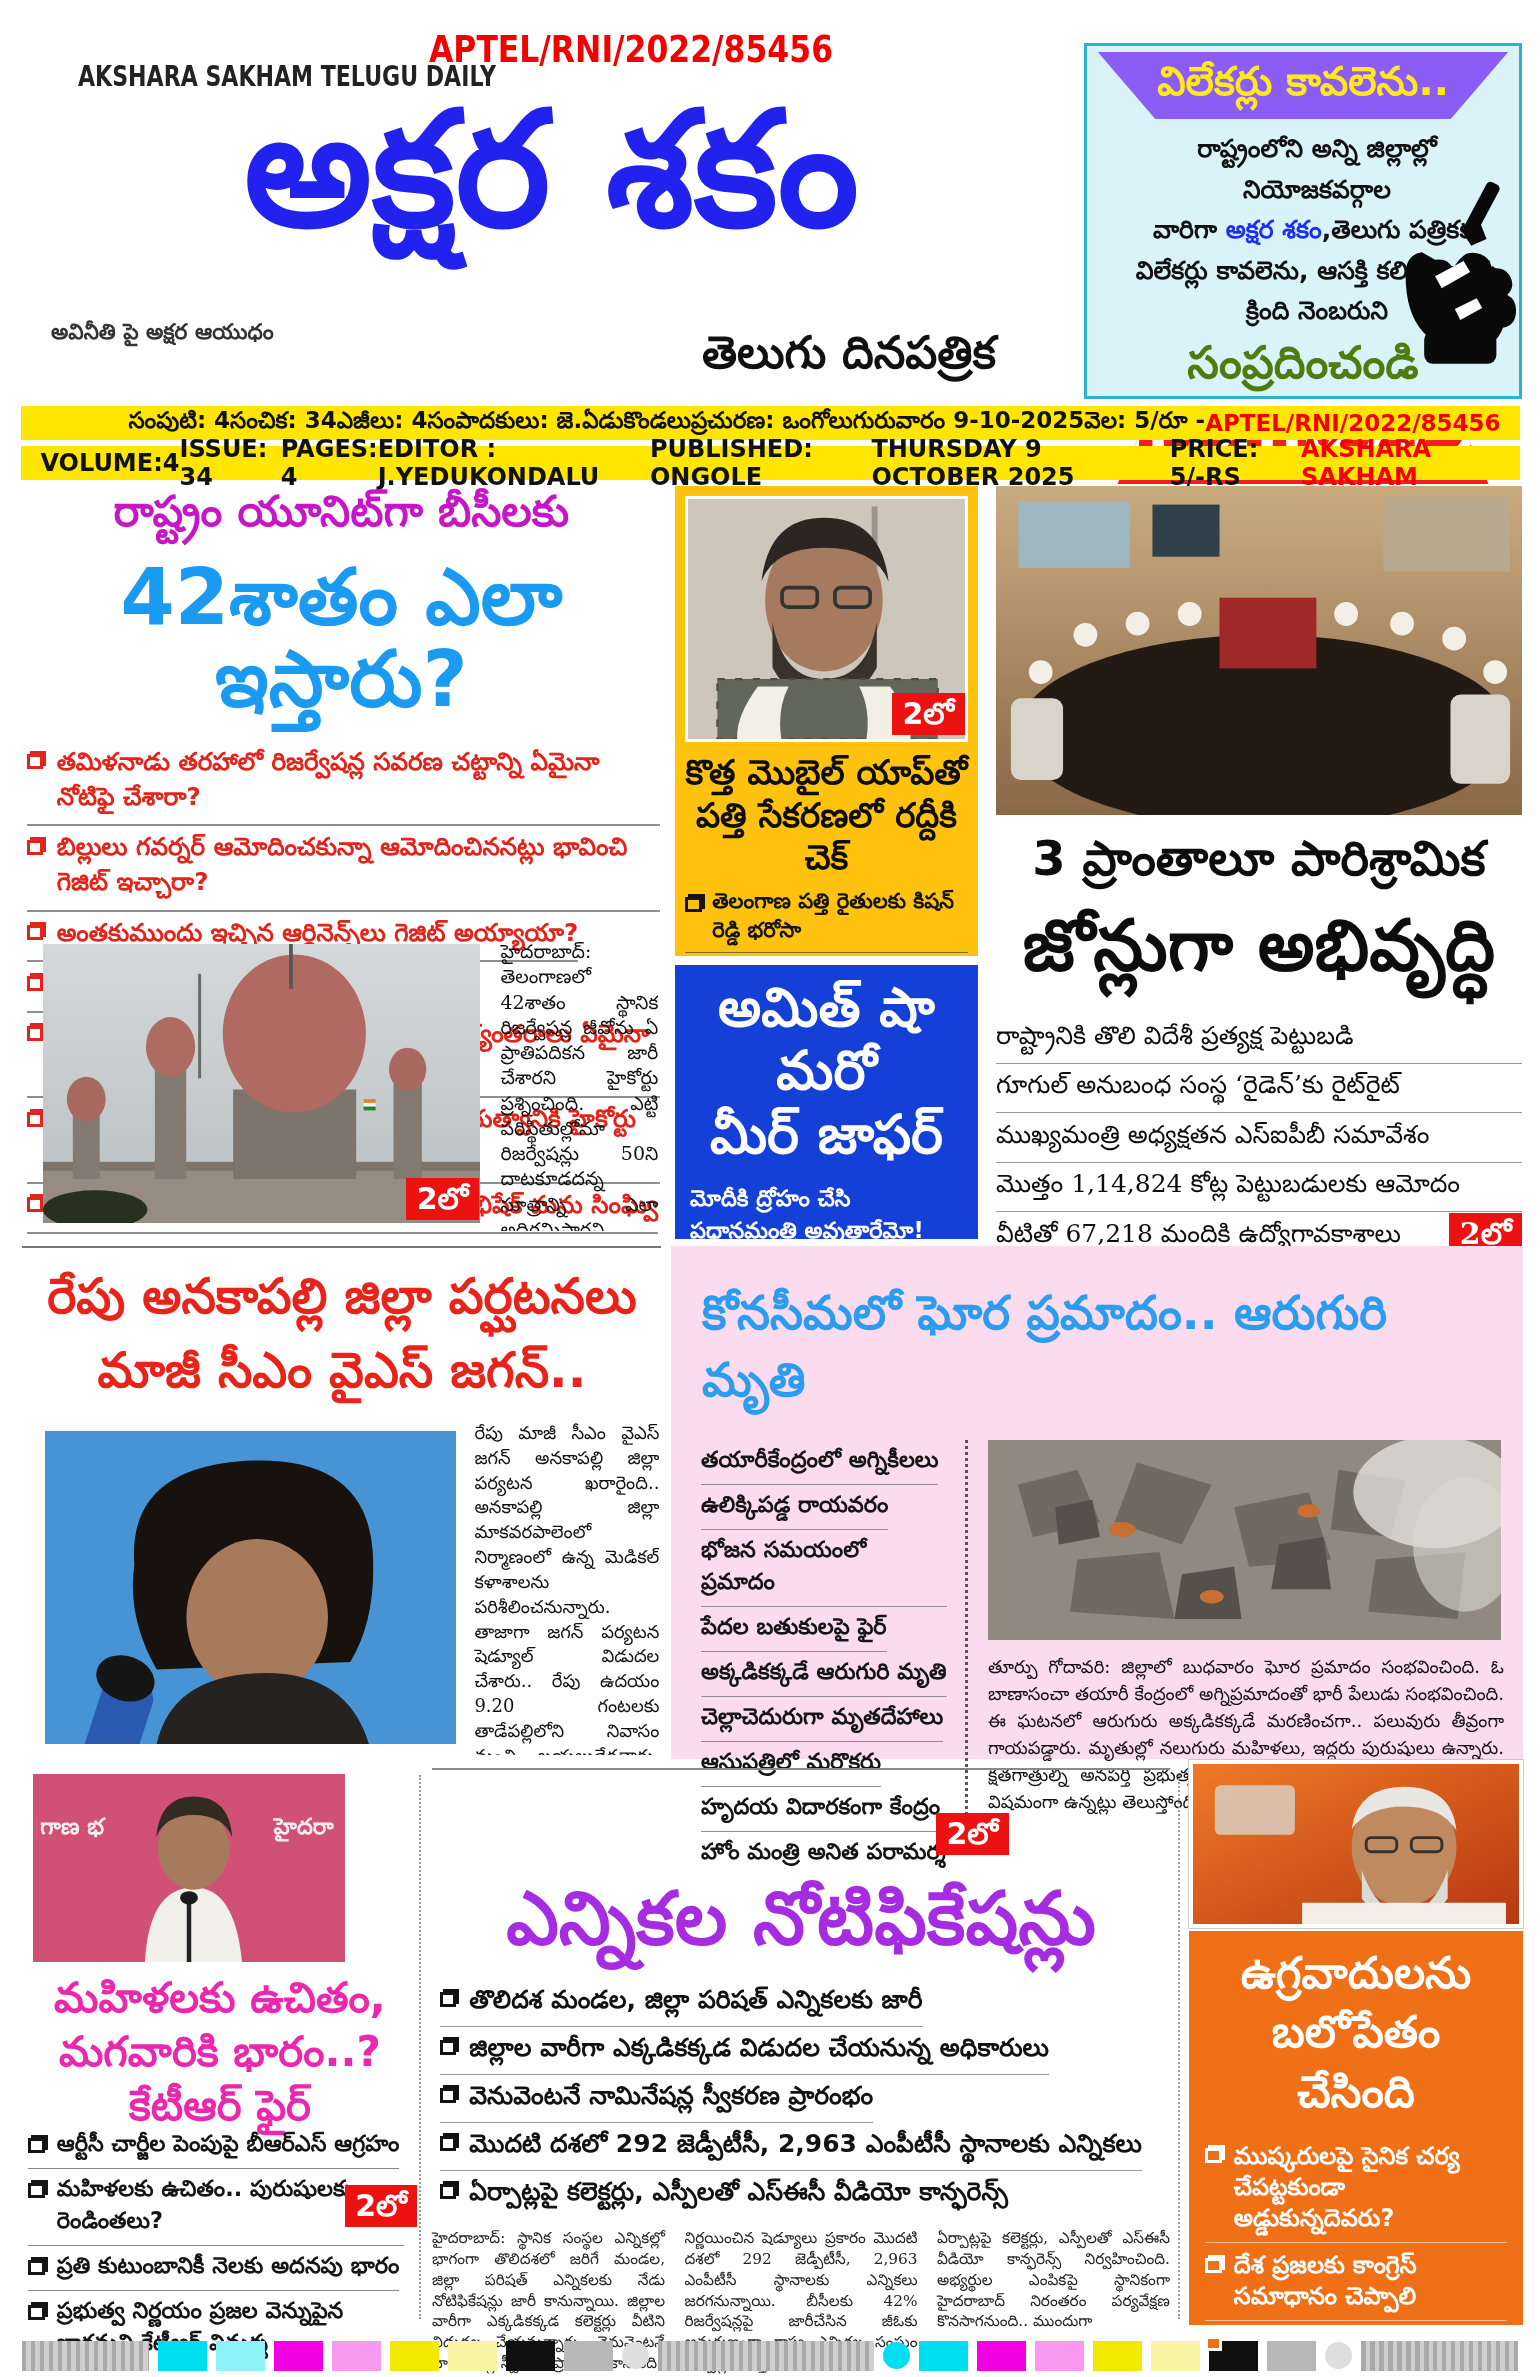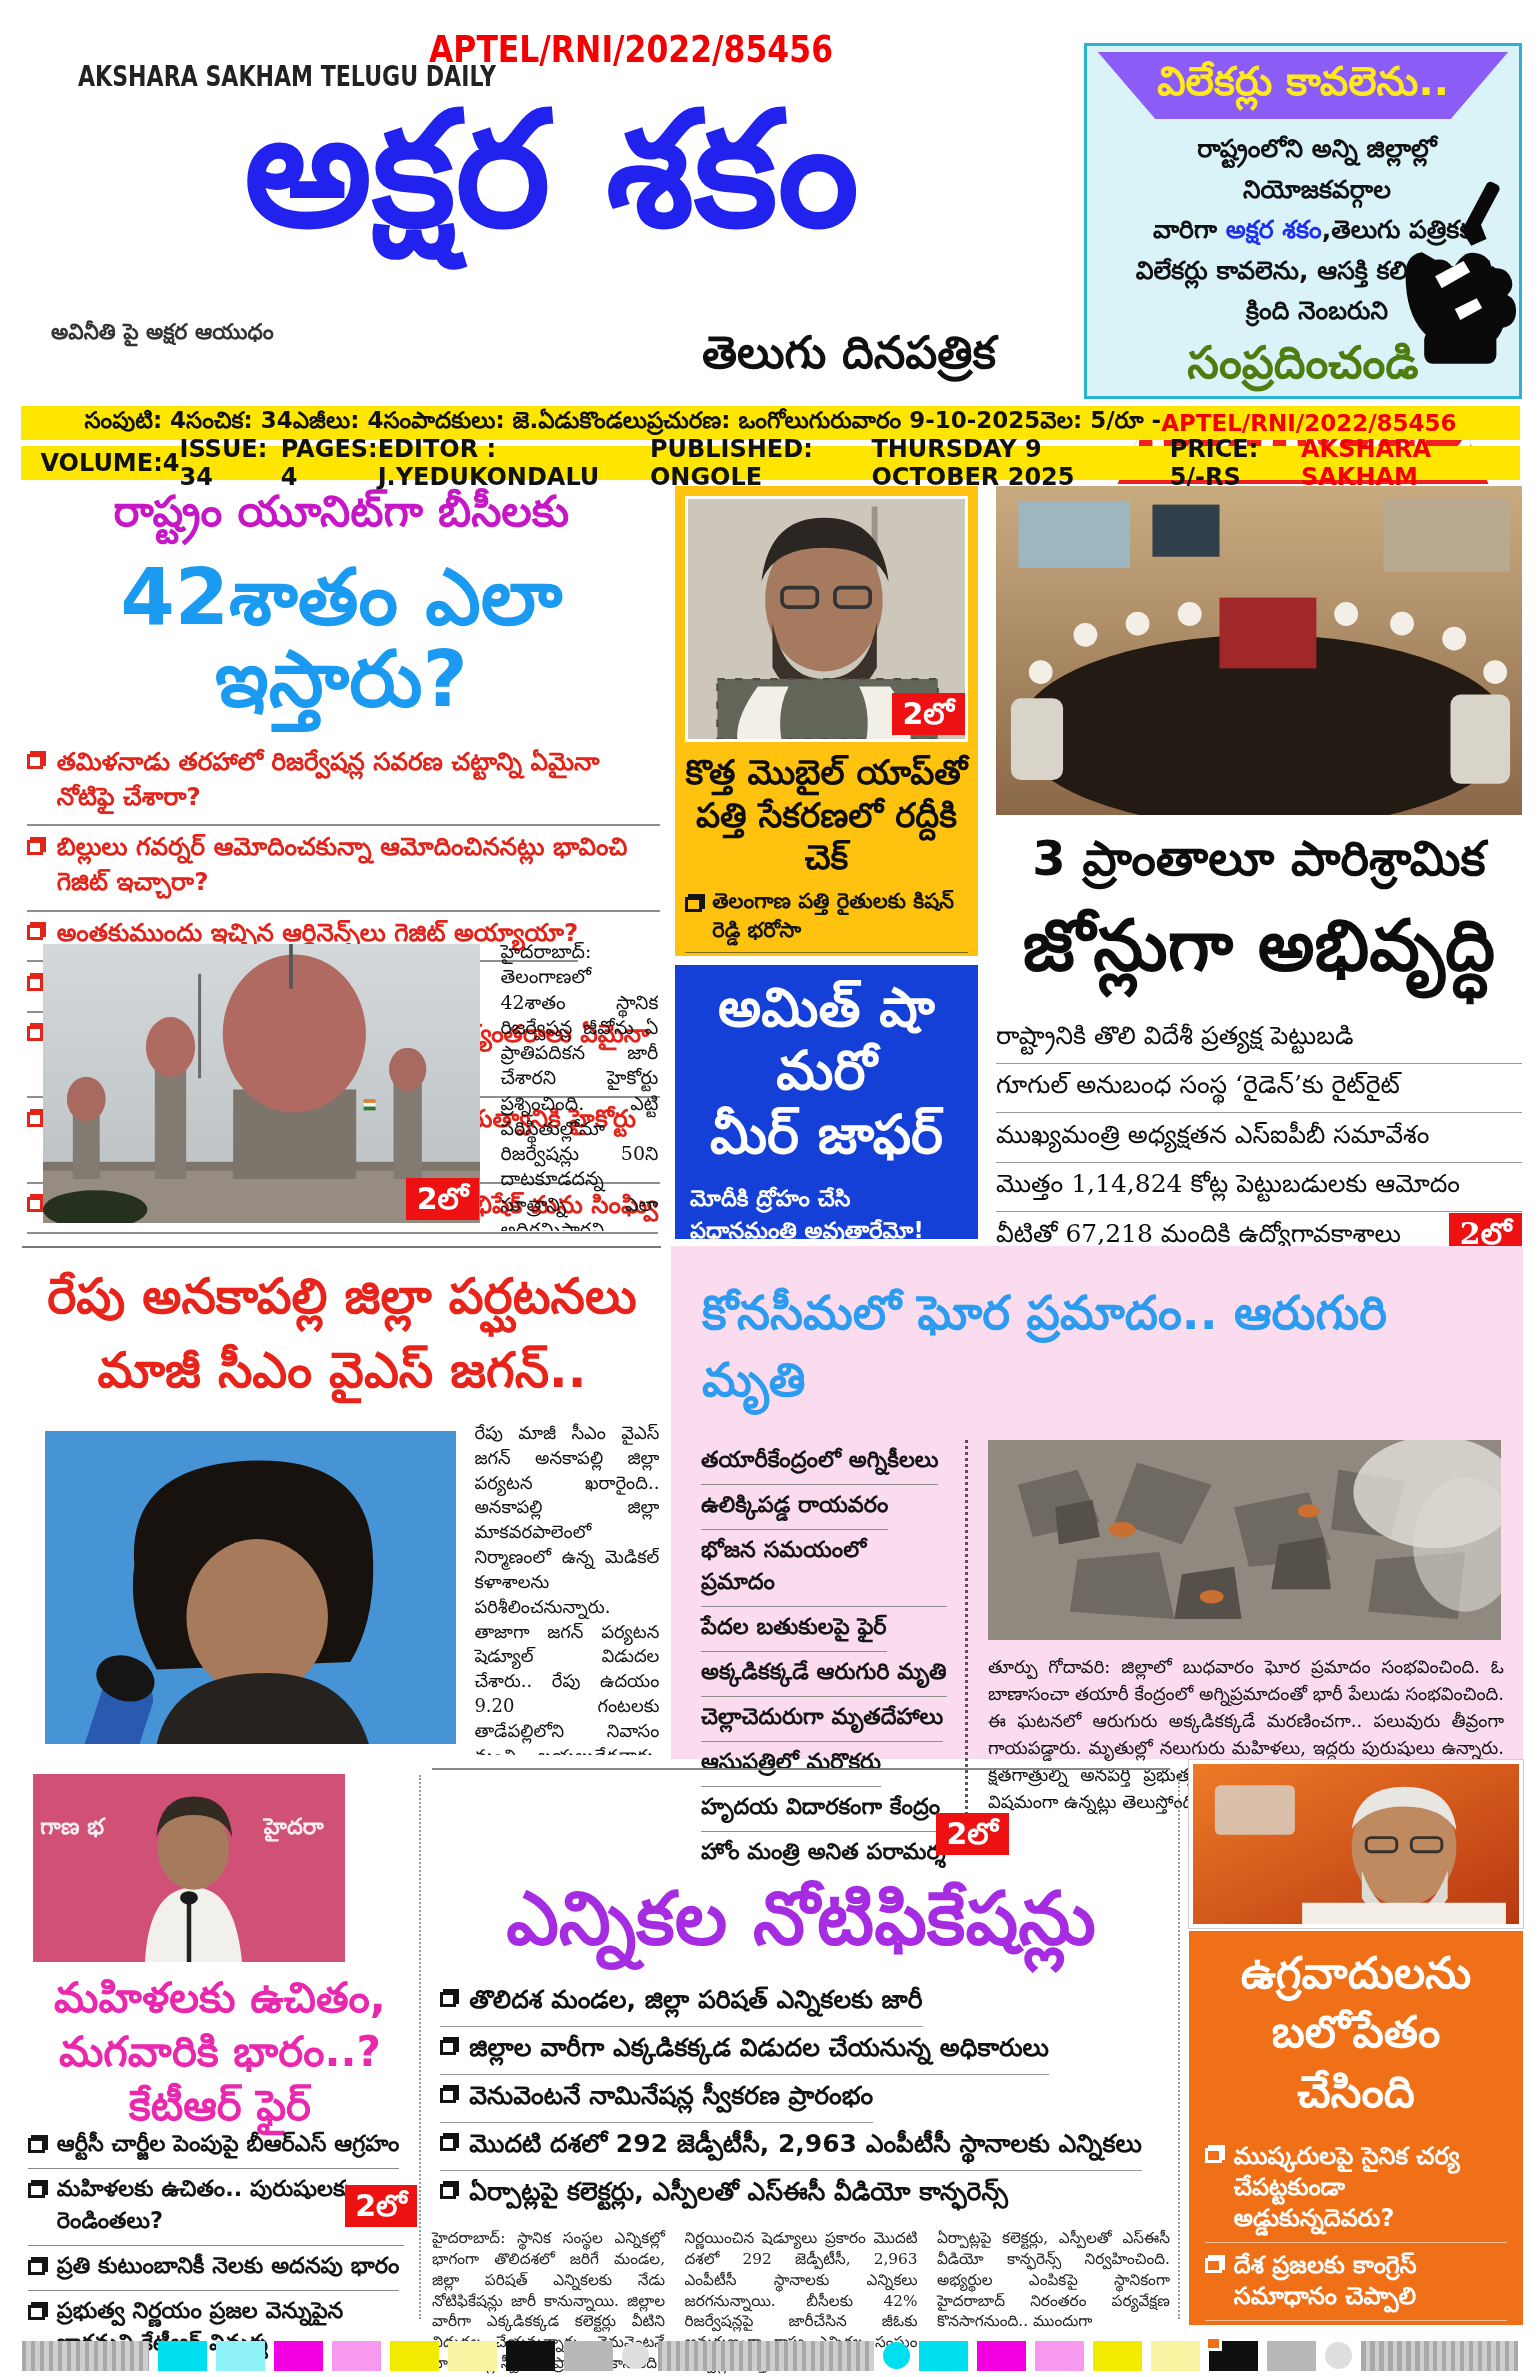--- a/index.html
+++ b/index.html
@@ -32,21 +32,21 @@
   .wb-brand { color:#1d30f0; }
   .wb-contact { margin-top:4.5px; text-align:center; font-size:45px; font-weight:bold; color:#4d7c0f; }
   .wb-phone { margin:9px auto 0; width:86%; height:75px; background:#f12020;
               clip-path:polygon(9% 0,91% 0,100% 100%,0 100%);
               display:flex; align-items:center; justify-content:center;
               color:#fff; font-size:61px; font-weight:bold; letter-spacing:2.2px; }
   .fist { position:absolute; right:-4.5px; bottom:30px; width:134px; height:186px; }
 
   
   .infobar { left:21px; width:1499px; height:34px; background:#ffe600;
-             display:flex; align-items:center; justify-content:center;
+             display:flex; align-items:center; justify-content:flex-end;
              padding:0 19.4px; font-weight:bold; }
   .ib-te { top:406px; font-size:23px; color:#111; }
   .ib-en { top:446px; font-size:24px; color:#111; }
   .ib-red { color:#f40000; }
 
   
   .tag { background:#ee1111; color:#fff; font-weight:bold; font-size:30px;
          padding:6px 10.4px; line-height:1; display:inline-block; }
   .ptr { position:relative; flex:0 0 19.4px; width:19.4px; height:18px; margin-top:4.5px; }
   .ptr::after { content:""; position:absolute; right:0; top:0; width:10.4px; height:9px;
@@ -437,21 +437,21 @@
       <svg viewBox="0 0 418 252" preserveAspectRatio="none">
         <rect width="418" height="252" fill="#c8486f"></rect>
         <rect x="0" y="0" width="418" height="252" fill="#d8577e" opacity=".5"></rect>
         <path d="M150 252 q5 -95 60 -100 q60 -5 70 100z" fill="#f2f0ea"></path>
         <ellipse cx="215" cy="100" rx="48" ry="55" fill="#a67a5c"></ellipse>
         <path d="M165 85 q5 -55 50 -55 q48 0 52 55 q-12 -30 -52 -30 q-38 0 -50 30z" fill="#332a22"></path>
         <rect x="206" y="170" width="6" height="82" fill="#222"></rect>
         <ellipse cx="209" cy="166" rx="12" ry="9" fill="#1a1a1a"></ellipse>
       </svg>
       <span class="ktr-overlay" style="left:7.5px; top:39px;">గాణ భ</span>
-      <span class="ktr-overlay" style="right:21px; top:39px;">హైదరా</span>
+      <span class="ktr-overlay" style="right:11px; top:39px;">హైదరా</span>
     </div>
     <div class="ktr-head">
       <span>మహిళలకు ఉచితం,</span><br>
       <span>మగవారికి భారం..?</span><br>
       <span>కేటీఆర్ ఫైర్</span>
     </div>
     <ul class="ktr-bullets">
       <li>
           <span class="ptr"></span>
           <span>ఆర్టీసీ చార్జీల పెంపుపై బీఆర్ఎస్ ఆగ్రహం</span>

